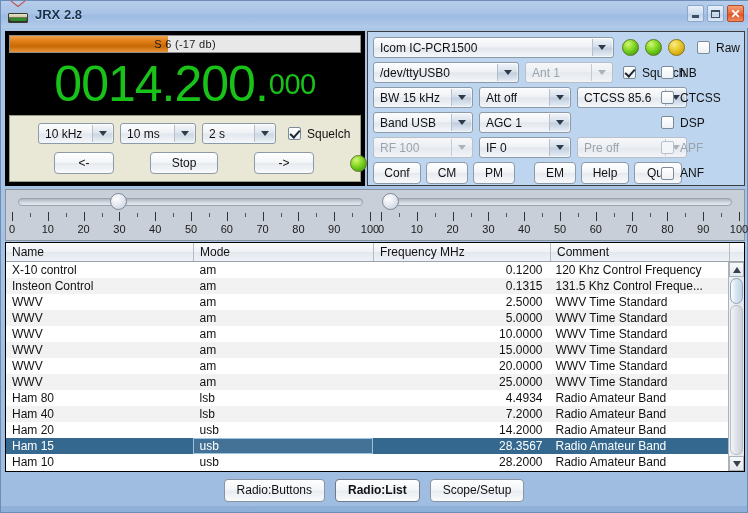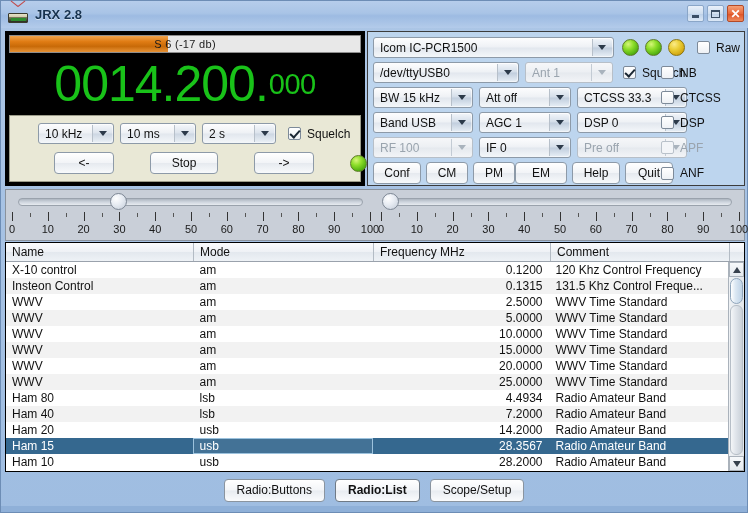--- a/index.html
+++ b/index.html
@@ -373,46 +373,40 @@
             <i></i>
           </span>
       </div>
       <div class="combo strongarrow" style="width:92px;margin-left:6px">
         <span class="cv">Att off</span>
         <span class="arrow">
             <i></i>
           </span>
       </div>
       <div class="combo strongarrow" style="width:110px;margin-left:6px">
-        <span class="cv">CTCSS 33.3</span>
+        <span class="cv">CTCSS 85.6</span>
         <span class="arrow">
             <i></i>
           </span>
       </div>
       <div class="chk" style="position:absolute;left:288px">
         <span class="box"></span>
         <span>CTCSS</span>
       </div>
     </div>
 
     <div class="row r4">
       <div class="combo strongarrow" style="width:100px">
         <span class="cv">Band USB</span>
         <span class="arrow">
             <i></i>
           </span>
       </div>
       <div class="combo strongarrow" style="width:92px;margin-left:6px">
         <span class="cv">AGC 1</span>
-        <span class="arrow">
-            <i></i>
-          </span>
-      </div>
-      <div class="combo strongarrow" style="width:110px;margin-left:6px">
-        <span class="cv">DSP 0</span>
         <span class="arrow">
             <i></i>
           </span>
       </div>
       <div class="chk" style="position:absolute;left:288px">
         <span class="box"></span>
         <span>DSP</span>
       </div>
     </div>
 
@@ -438,21 +432,21 @@
       <div class="chk dim" style="position:absolute;left:288px">
         <span class="box"></span>
         <span>APF</span>
       </div>
     </div>
 
     <div class="row r6">
       <div class="btn" style="width:48px">Conf</div>
       <div class="btn" style="width:42px;margin-left:5px">CM</div>
       <div class="btn" style="width:42px;margin-left:5px">PM</div>
-      <div class="btn" style="width:52px;margin-left:0">EM</div>
+      <div class="btn" style="width:42px;margin-left:19px">EM</div>
       <div class="btn" style="width:48px;margin-left:5px">Help</div>
       <div class="btn" style="width:48px;margin-left:5px">Quit</div>
       <div class="chk" style="position:absolute;left:288px">
         <span class="box"></span>
         <span>ANF</span>
       </div>
     </div>
   </div>
 
   <div class="sliders">

